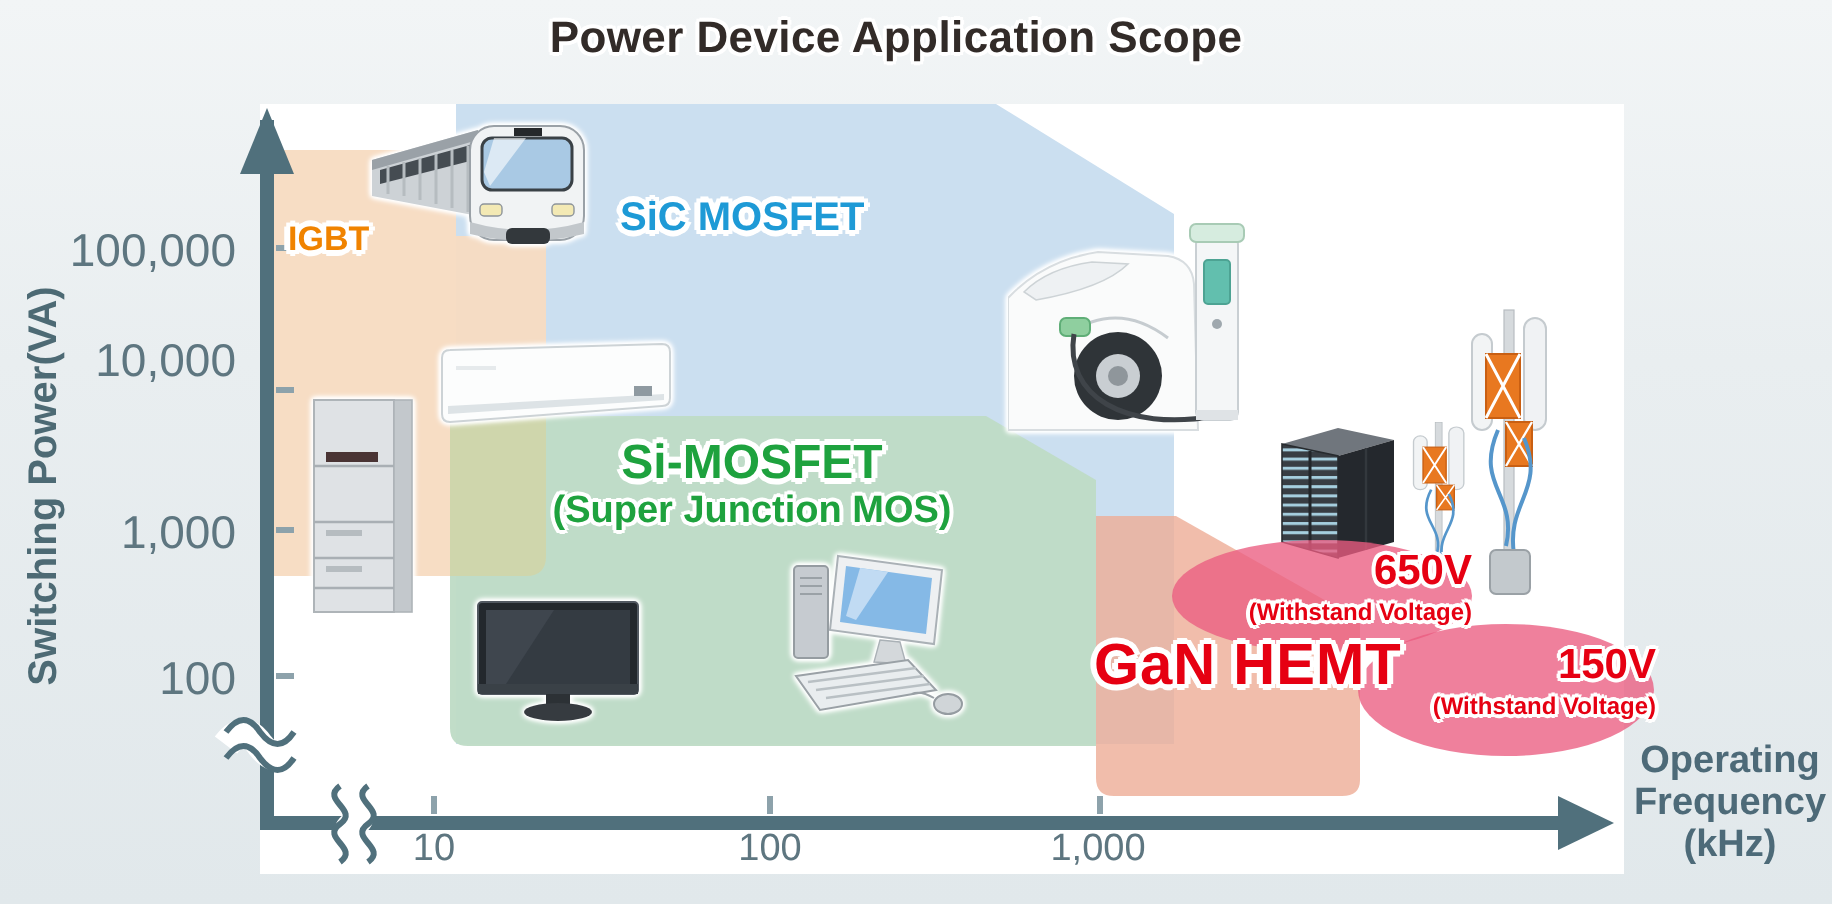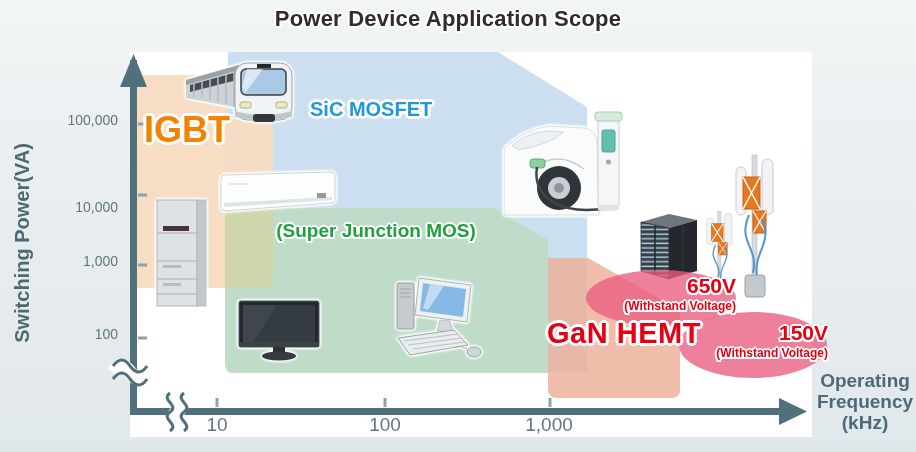--- a/index.html
+++ b/index.html
@@ -11,24 +11,24 @@
   .plot{position:absolute; left:130px; top:52px; width:682px; height:385px; background:#ffffff;}
   .layer{position:absolute; left:0; top:0; width:916px; height:452px; pointer-events:none;}
   .t{position:absolute; font-weight:bold; white-space:nowrap; line-height:1.05;}
   .ol{text-shadow:3px 0 0 #fff,-3px 0 0 #fff,0 3px 0 #fff,0 -3px 0 #fff,
       2px 2px 0 #fff,-2px 2px 0 #fff,2px -2px 0 #fff,-2px -2px 0 #fff;}
   .ol-sm{text-shadow:2px 0 0 #fff,-2px 0 0 #fff,0 2px 0 #fff,0 -2px 0 #fff,
       1.5px 1.5px 0 #fff,-1.5px 1.5px 0 #fff,1.5px -1.5px 0 #fff,-1.5px -1.5px 0 #fff;}
   .title{left:0; top:7px; width:896px; text-align:center; font-size:22px; color:#322b28; letter-spacing:0.2px;}
   .ylab{left:-86px; top:231px; width:220px; height:24px; text-align:center;
         transform:rotate(-90deg); font-size:20px; color:#4d6a74;}
-  .ytick{left:0; width:118px; text-align:right; font-size:14px; font-weight:normal; color:#5e7680;}
+  .ytick{left:0; width:118px; text-align:right; font-size:23px; font-weight:normal; color:#5e7680;}
   .xtick{top:414px; transform:translateX(-50%); font-size:19px; font-weight:normal; color:#5e7680; position:absolute; white-space:nowrap;}
   .xlab{left:812px; top:370px; width:106px; text-align:center; font-size:19px; color:#4d6a78; line-height:21px;}
-  .lbl-igbt{left:144px; top:111px; font-size:36px; color:#f08300;}
+  .lbl-igbt{left:144px; top:111px; font-size:17px; color:#f08300;}
   .lbl-sic{left:310px; top:99px; font-size:20px; color:#1e9ad6;}
   .lbl-simos{left:253px; top:219px; width:246px; text-align:center; color:#1ea23e;}
   .lbl-simos .l1{font-size:24px;}
   .lbl-simos .l2{font-size:19px; margin-top:2px;}
   .lbl-gan{left:547px; top:318px; font-size:29px; color:#e60012; letter-spacing:0.5px;}
   .callout{position:absolute; text-align:right; color:#e60012; font-weight:bold; white-space:nowrap;}
   .callout .v{font-size:21px;}
   .callout .c{font-size:12px; margin-top:1px;}
   .co-650{left:586px; top:274px; width:150px;}
   .co-150{left:678px; top:321px; width:150px;}
@@ -210,37 +210,38 @@
 
   <svg class="layer" viewBox="0 0 916 452">
     <ellipse cx="661" cy="298" rx="75" ry="28" fill="#ea5c80" fill-opacity="0.78"></ellipse>
     <ellipse cx="753" cy="345" rx="74" ry="33" fill="#ea5c80" fill-opacity="0.78"></ellipse>
   </svg>
 
   <div class="t title ol-sm">Power Device Application Scope</div>
   <div class="t ylab">Switching Power(VA)</div>
 
   <div class="t ytick" style="top:113px;">100,000</div>
-  <div class="t ytick" style="top:200px;">10,000</div>
+  <div class="t ytick" style="top:168px;">10,000</div>
   <div class="t ytick" style="top:254px;">1,000</div>
   <div class="t ytick" style="top:327px;">100</div>
 
   <div class="xtick" style="left:217px;">10</div>
   <div class="xtick" style="left:385px;">100</div>
   <div class="xtick" style="left:549px;">1,000</div>
 
   <div class="t xlab">
     <div>Operating</div>
     <div>Frequency</div>
     <div>(kHz)</div>
   </div>
 
   <div class="t lbl-igbt ol">IGBT</div>
   <div class="t lbl-sic ol">SiC MOSFET</div>
   <div class="t lbl-simos">
+    <div class="l1 ol">Si-MOSFET</div>
     <div class="l2 ol-sm">(Super Junction MOS)</div>
   </div>
   <div class="t lbl-gan ol">GaN HEMT</div>
 
   <div class="callout co-650">
     <div class="v ol-sm">650V</div>
     <div class="c ol-sm">(Withstand Voltage)</div>
   </div>
   <div class="callout co-150">
     <div class="v ol-sm">150V</div>

